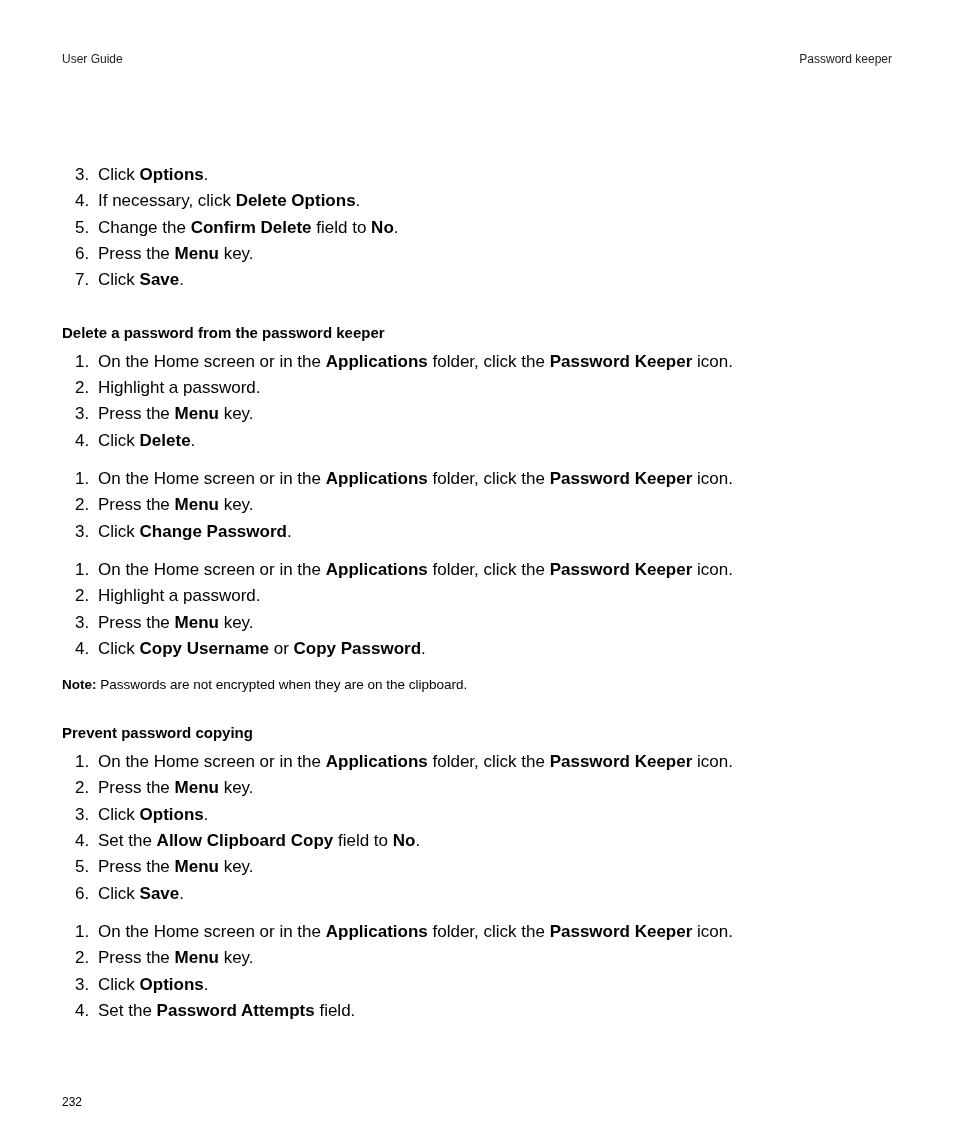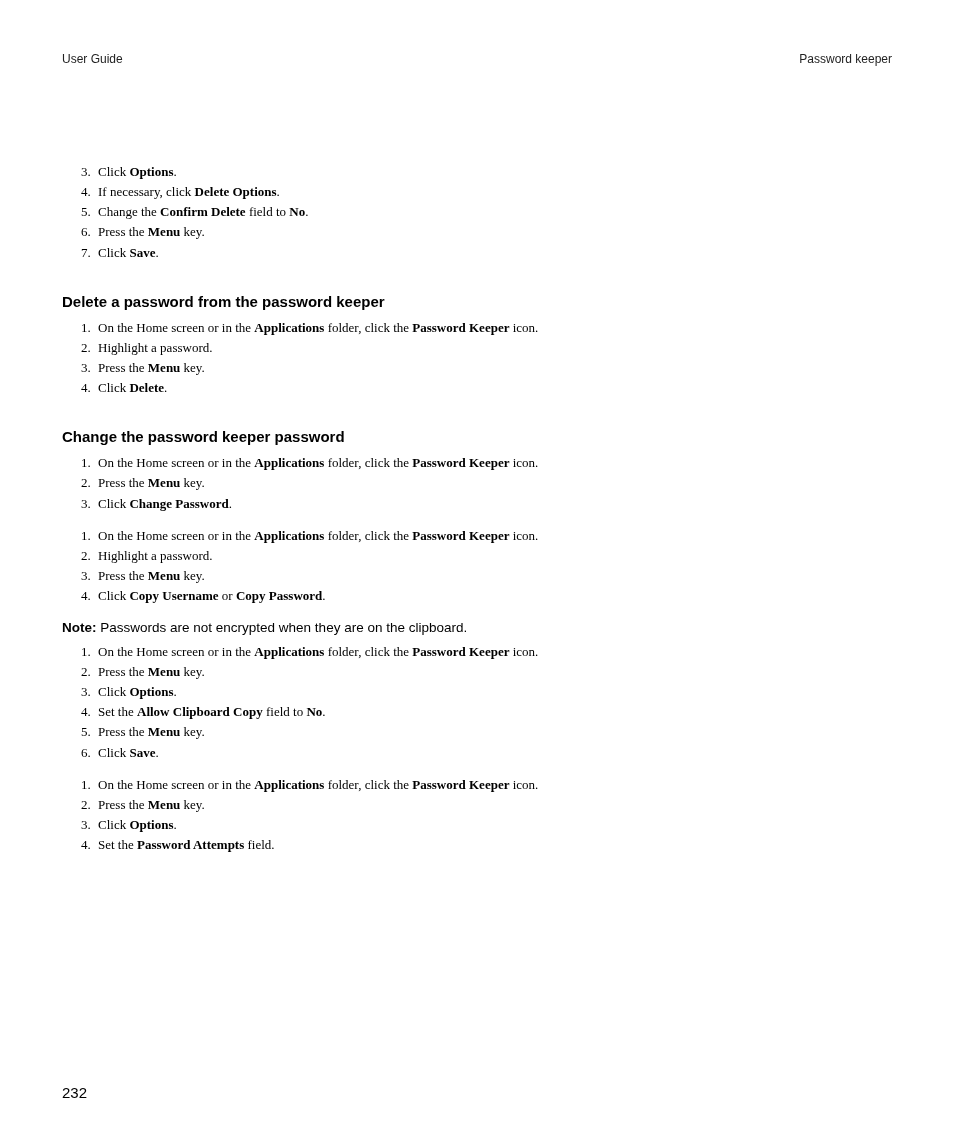--- a/index.html
+++ b/index.html
@@ -26,37 +26,36 @@
   }
   h2 {
     font-size: 15px;
     font-weight: 700;
     margin: 30px 0 8px 0;
     color: #000;
   }
   ol {
     margin: 4px 0 12px 0;
     padding-left: 32px;
-    font-size: 13px;
+    font-size: 17px;
     line-height: 1.55;
-    font-family: Liberation Serif, serif;
   }
   ol li {
     padding-left: 4px;
   }
   p.body {
     font-size: 13.5px;
     line-height: 1.45;
     margin: 10px 0 4px 0;
   }
   .page-number {
     position: absolute;
-    bottom: 60px;
+    bottom: 52px;
     left: 62px;
-    font-size: 15px;
+    font-size: 12px;
   }
   b { font-weight: 700; }
 </style>
 </head>
 <body>
 
 <div class="page">
   <div class="header-row">
     <span>User Guide</span>
     <span>Password keeper</span>
@@ -70,33 +69,33 @@
         <li>Press the <b>Menu</b> key.</li>
         <li>Click <b>Save</b>.</li>
       </ol>
       <h2>Delete a password from the password keeper</h2>
       <ol>
         <li>On the Home screen or in the <b>Applications</b> folder, click the <b>Password Keeper</b> icon.</li>
         <li>Highlight a password.</li>
         <li>Press the <b>Menu</b> key.</li>
         <li>Click <b>Delete</b>.</li>
       </ol>
-      <h2>Change the password keeper password</h2>
       <ol>
         <li>On the Home screen or in the <b>Applications</b> folder, click the <b>Password Keeper</b> icon.</li>
         <li>Press the <b>Menu</b> key.</li>
         <li>Click <b>Change Password</b>.</li>
       </ol>
       <ol>
         <li>On the Home screen or in the <b>Applications</b> folder, click the <b>Password Keeper</b> icon.</li>
         <li>Highlight a password.</li>
         <li>Press the <b>Menu</b> key.</li>
         <li>Click <b>Copy Username</b> or <b>Copy Password</b>.</li>
       </ol>
       <p class="body"><b>Note:</b>  Passwords are not encrypted when they are on the clipboard.</p>
+      <h2>Prevent password copying</h2>
       <ol>
         <li>On the Home screen or in the <b>Applications</b> folder, click the <b>Password Keeper</b> icon.</li>
         <li>Press the <b>Menu</b> key.</li>
         <li>Click <b>Options</b>.</li>
         <li>Set the <b>Allow Clipboard Copy</b> field to <b>No</b>.</li>
         <li>Press the <b>Menu</b> key.</li>
         <li>Click <b>Save</b>.</li>
       </ol>
       <ol>
         <li>On the Home screen or in the <b>Applications</b> folder, click the <b>Password Keeper</b> icon.</li>

